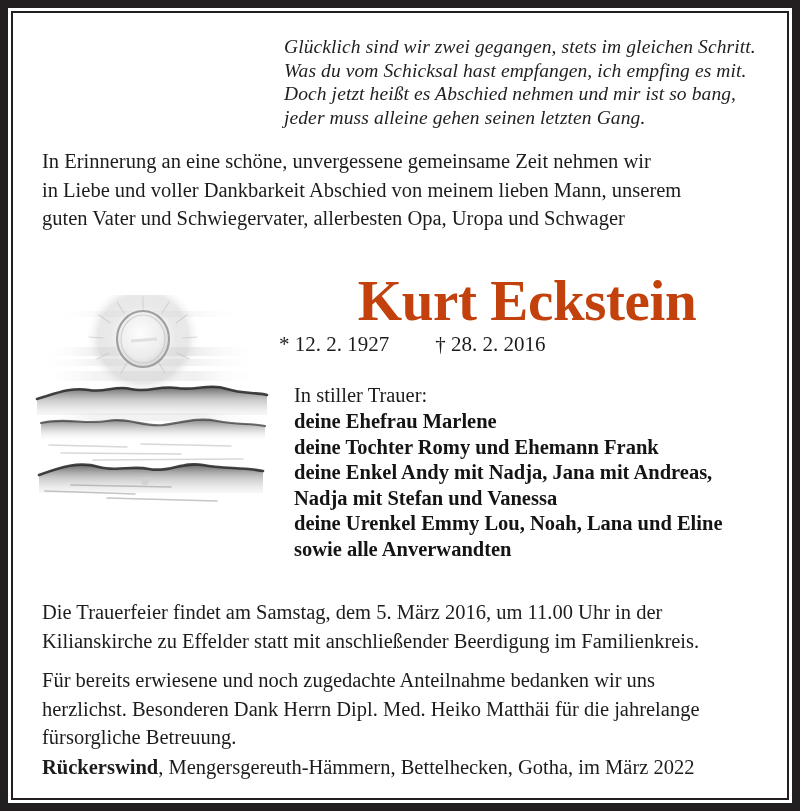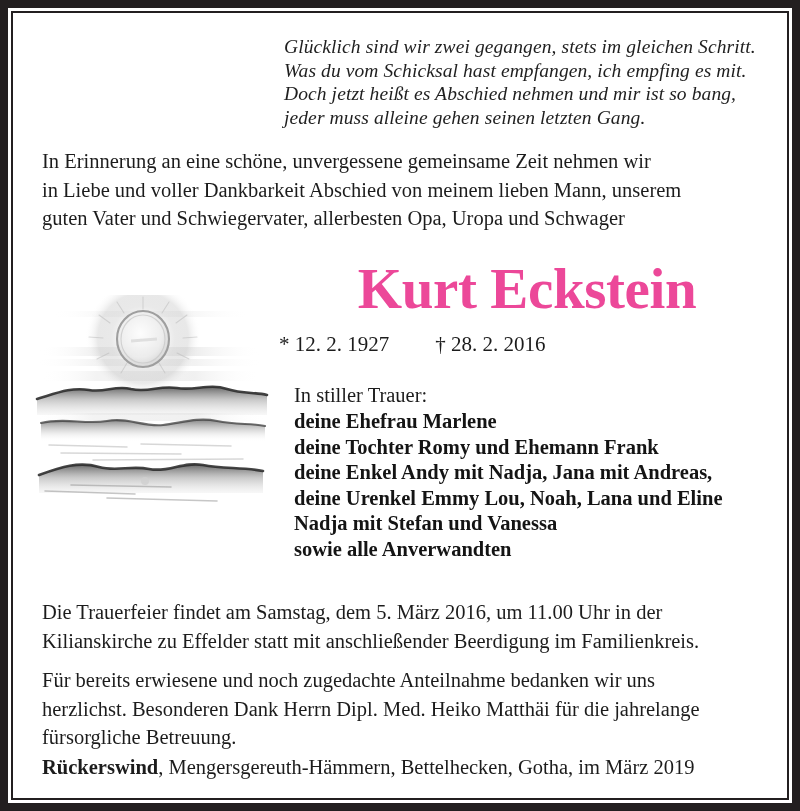--- a/index.html
+++ b/index.html
@@ -86,28 +86,28 @@
     top: 282px;
     width: 240px;
     height: 212px;
   }
   .art svg { display: block; width: 100%; height: 100%; }
 
   
   .name {
     position: absolute;
     left: 269px;
-    top: 246px;
+    top: 258px;
     width: 490px;
     text-align: center;
     font-weight: bold;
     font-size: 57px;
     line-height: 60px;
     letter-spacing: -0.4px;
-    color: #ec4899;
+    color: #c2410c;
   }
   .dates {
     position: absolute;
     left: 266px;
     top: 318px;
     font-size: 21px;
     line-height: 26px;
     color: #1c1c1c;
     white-space: nowrap;
   }
@@ -268,38 +268,38 @@
 
     <div class="dates">
       <span class="born">* 12. 2. 1927</span><span class="died">† 28. 2. 2016</span>
     </div>
 
     <div class="mourn-head">In stiller Trauer:</div>
     <div class="mourn-list">
       <span class="line">deine Ehefrau Marlene</span>
       <span class="line">deine Tochter Romy und Ehemann Frank</span>
       <span class="line">deine Enkel Andy mit Nadja, Jana mit Andreas,</span>
+      <span class="line">Nadja mit Stefan und Vanessa</span>
       <span class="line">deine Urenkel Emmy Lou, Noah, Lana und Eline</span>
-      <span class="line">Nadja mit Stefan und Vanessa</span>
       <span class="line">sowie alle Anverwandten</span>
     </div>
 
     <div class="para p-ceremony">
       <span class="line">Die Trauerfeier findet am Samstag, dem 5. März 2016, um 11.00 Uhr in der</span>
       <span class="line">Kilianskirche zu Effelder statt mit anschließender Beerdigung im Familienkreis.</span>
     </div>
 
     <div class="para p-thanks">
       <span class="line">Für bereits erwiesene und noch zugedachte Anteilnahme bedanken wir uns</span>
       <span class="line">herzlichst. Besonderen Dank Herrn Dipl. Med. Heiko Matthäi für die jahrelange</span>
       <span class="line">fürsorgliche Betreuung.</span>
     </div>
 
     <div class="para p-places">
-      <span class="line"><span class="place">Rückerswind</span><span>, Mengersgereuth-Hämmern, Bettelhecken, Gotha, im März 2019</span></span>
+      <span class="line"><span class="place">Rückerswind</span><span>, Mengersgereuth-Hämmern, Bettelhecken, Gotha, im März 2022</span></span>
     </div>
 
   </div>
 
   <div class="frame-inner"></div>
   <div class="frame-outer"></div>
 
 </div>
 
 </body></html>

